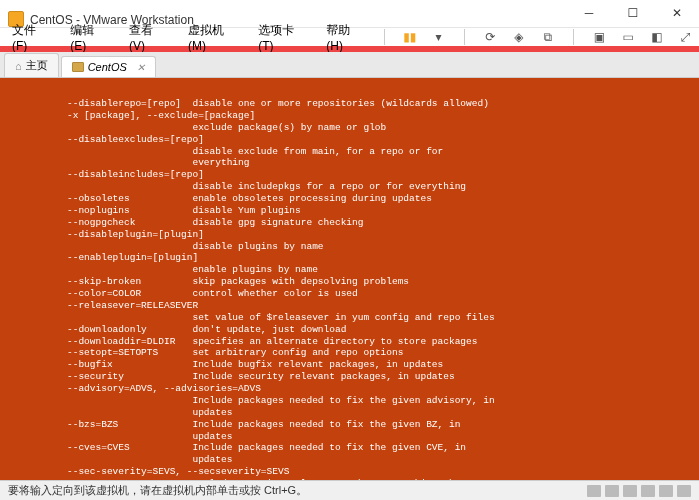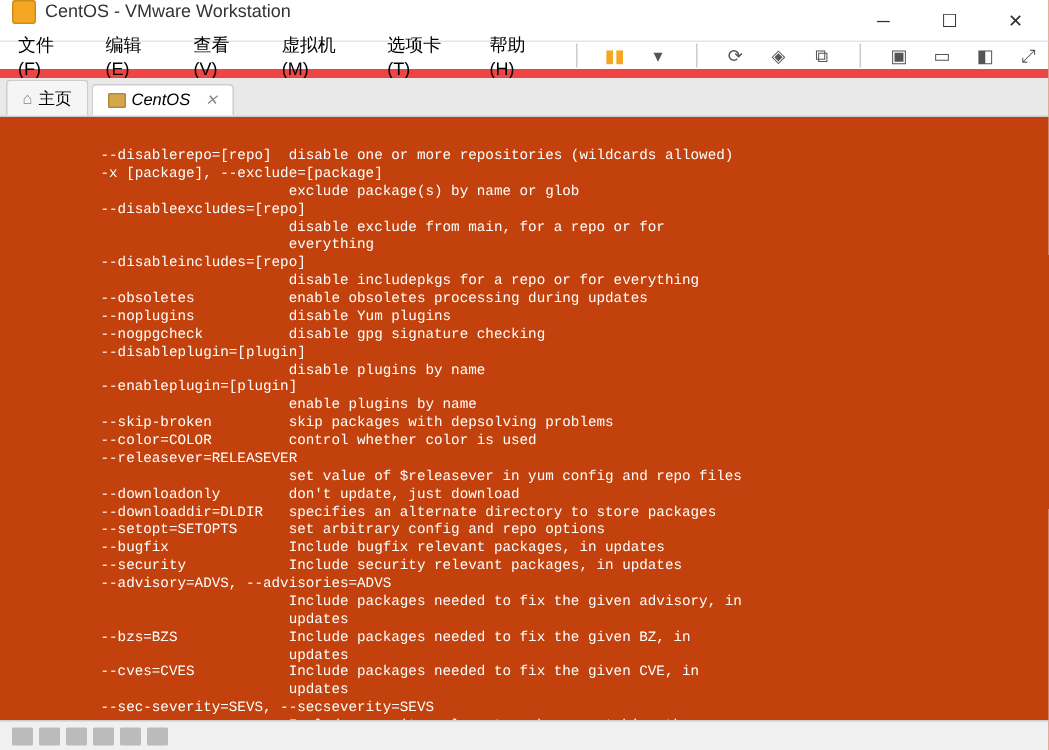--- a/index.html
+++ b/index.html
@@ -1,17 +1,17 @@
 <!DOCTYPE html>
 <html><head>
 <meta charset="utf-8">
 <style>
 * { margin: 0; padding: 0; box-sizing: border-box; }
 body { font-family: "Segoe UI", Tahoma, sans-serif; font-size: 12px; background: #f0f0f0; width: 699px; height: 500px; overflow: hidden; display: flex; flex-direction: column; }
-.titlebar { height: 28px; background: #fff; display: flex; align-items: flex-start; padding: 0 0 0 8px; border-bottom: 1px solid #e5e5e5; }
+.titlebar { height: 28px; background: #fff; display: flex; align-items: flex-end; padding: 0 0 0 8px; border-bottom: 1px solid #e5e5e5; }
 .titlebar .icon { width: 16px; height: 16px; background: #f5a623; border: 1px solid #d08c1a; border-radius: 2px; margin-right: 6px; }
 .titlebar .title { flex: 1; font-size: 12px; color: #333; }
 .titlebar .ctrl { width: 44px; height: 28px; display: flex; align-items: center; justify-content: center; color: #333; cursor: pointer; }
 .menubar { height: 24px; background: #fff; display: flex; align-items: center; padding: 0 6px; border-bottom: 6px solid #ef4444; gap: 14px; }
 .menubar .menu { padding: 2px 6px; cursor: pointer; font-size: 12px; }
 .menubar .sep { width: 1px; height: 16px; background: #ccc; margin: 0 4px; }
 .menubar .tbtn { width: 18px; height: 18px; display: flex; align-items: center; justify-content: center; cursor: pointer; color: #555; border-radius: 2px; }
 .menubar .pause { color: #f5a623; }
 .tabs { height: 26px; background: #e9e9e9; display: flex; align-items: flex-end; padding: 0 4px; border-bottom: 1px solid #ccc; }
 .tab { padding: 4px 10px; background: #f5f5f5; border: 1px solid #ccc; border-bottom: none; margin-right: 2px; font-size: 11px; display: flex; align-items: center; gap: 4px; cursor: pointer; border-radius: 3px 3px 0 0; }
@@ -103,20 +103,21 @@
                                 updates
           --sec-severity=SEVS, --secseverity=SEVS
                                 Include security relevant packages matching the
                                 severity, in updates
 
           Plugin Options:
         [root@centos network-scripts]# </div>
 </div>
 
 <div class="statusbar">
+  <span>要将输入定向到该虚拟机，请在虚拟机内部单击或按 Ctrl+G。</span>
   <div class="status-icons">
     <span></span>
     <span></span>
     <span></span>
     <span></span>
     <span></span>
     <span></span>
   </div>
 </div>
 

